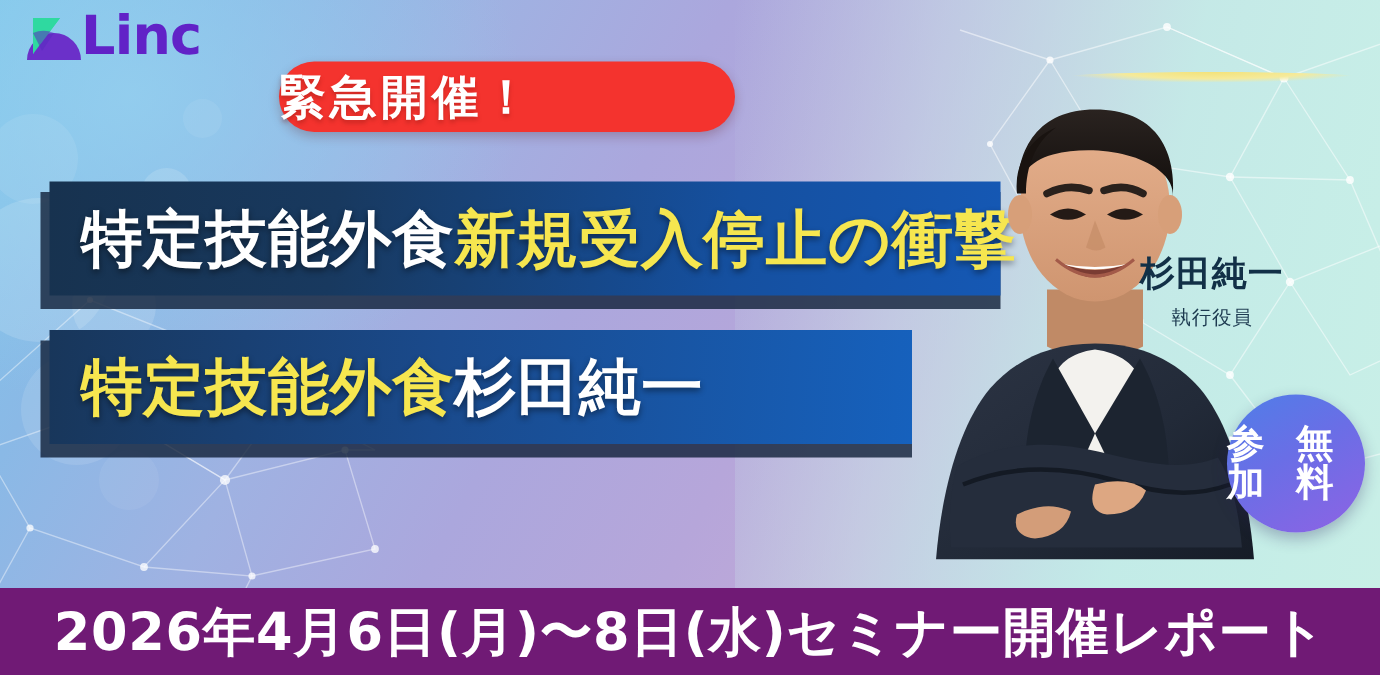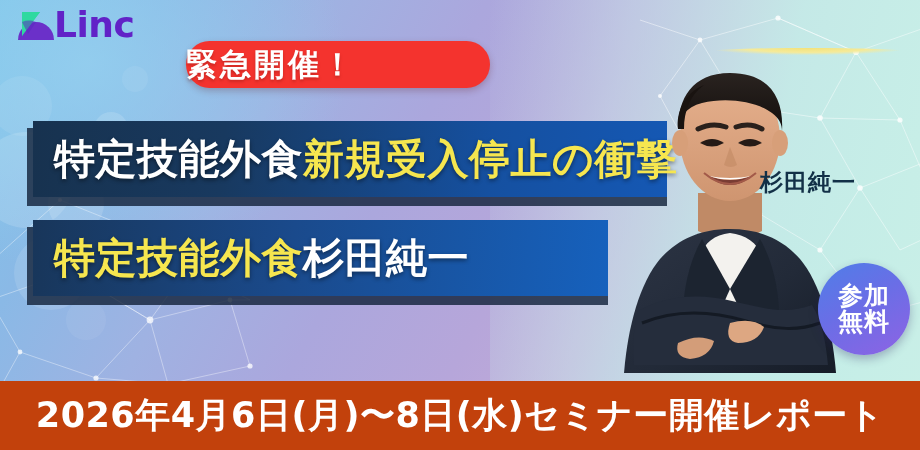--- a/index.html
+++ b/index.html
@@ -102,31 +102,31 @@
   .sp-name{
     font-size:23px;font-weight:bold;color:#123047;letter-spacing:1px;
     font-family:"DejaVu Sans",sans-serif;margin-bottom:5px;margin-top:35px;
   }
   .sp-role{font-size:13px;color:#1d3a50;font-family:"DejaVu Sans",sans-serif;line-height:1.5;letter-spacing:.5px;}
 
   
   .free{
     position:absolute;left:818px;top:263px;width:92px;height:92px;border-radius:50%;
     background:linear-gradient(150deg,#4f7ee8 0%,#6a6ee6 45%,#8e63e4 100%);
-    display:flex;flex-direction:column;align-items:center;justify-content:center;
+    display:flex;flex-direction:row;align-items:center;justify-content:center;
     box-shadow:0 4px 10px rgba(40,30,90,.3);
   }
   .free span{
     font-size:25px;font-weight:bold;color:#fff;line-height:1.06;letter-spacing:1px;
     font-family:"DejaVu Sans",sans-serif;
   }
 
   
   .footer{
-    position:absolute;left:0;bottom:0;width:920px;height:69px;background:#c2410c;
+    position:absolute;left:0;bottom:0;width:920px;height:58px;background:#701a75;
     display:flex;align-items:center;justify-content:center;
   }
   .footer span{
     font-size:35px;font-weight:bold;color:#fff;letter-spacing:.5px;white-space:nowrap;
     font-family:"DejaVu Sans",sans-serif;
   }
 </style>
 </head>
 <body>
 
@@ -278,20 +278,21 @@
 
     <path d="M150 104 L144 122 q 7 4 13 0 Z" fill="#c58d68" opacity="0.75"></path>
 
     <path d="M126 132 q 24 20 48 0 q -24 10 -48 0 Z" fill="#7a3c33"></path>
     <path d="M128 133 q 22 7 44 0 q -22 4 -44 0 Z" fill="#ffffff"></path>
     <path d="M124 130 q 26 22 52 0" stroke="#a35a49" stroke-width="2" fill="none"></path>
   </svg>
 
   <div class="speaker-info">
     <div class="sp-name">杉田純一</div>
+    <div class="sp-role">執行役員</div>
   </div>
 
   <div class="free">
     <span>参加</span>
     <span>無料</span>
   </div>
 
   <div class="footer">
     <span>2026年4月6日(月)〜8日(水)セミナー開催レポート</span>
   </div>

